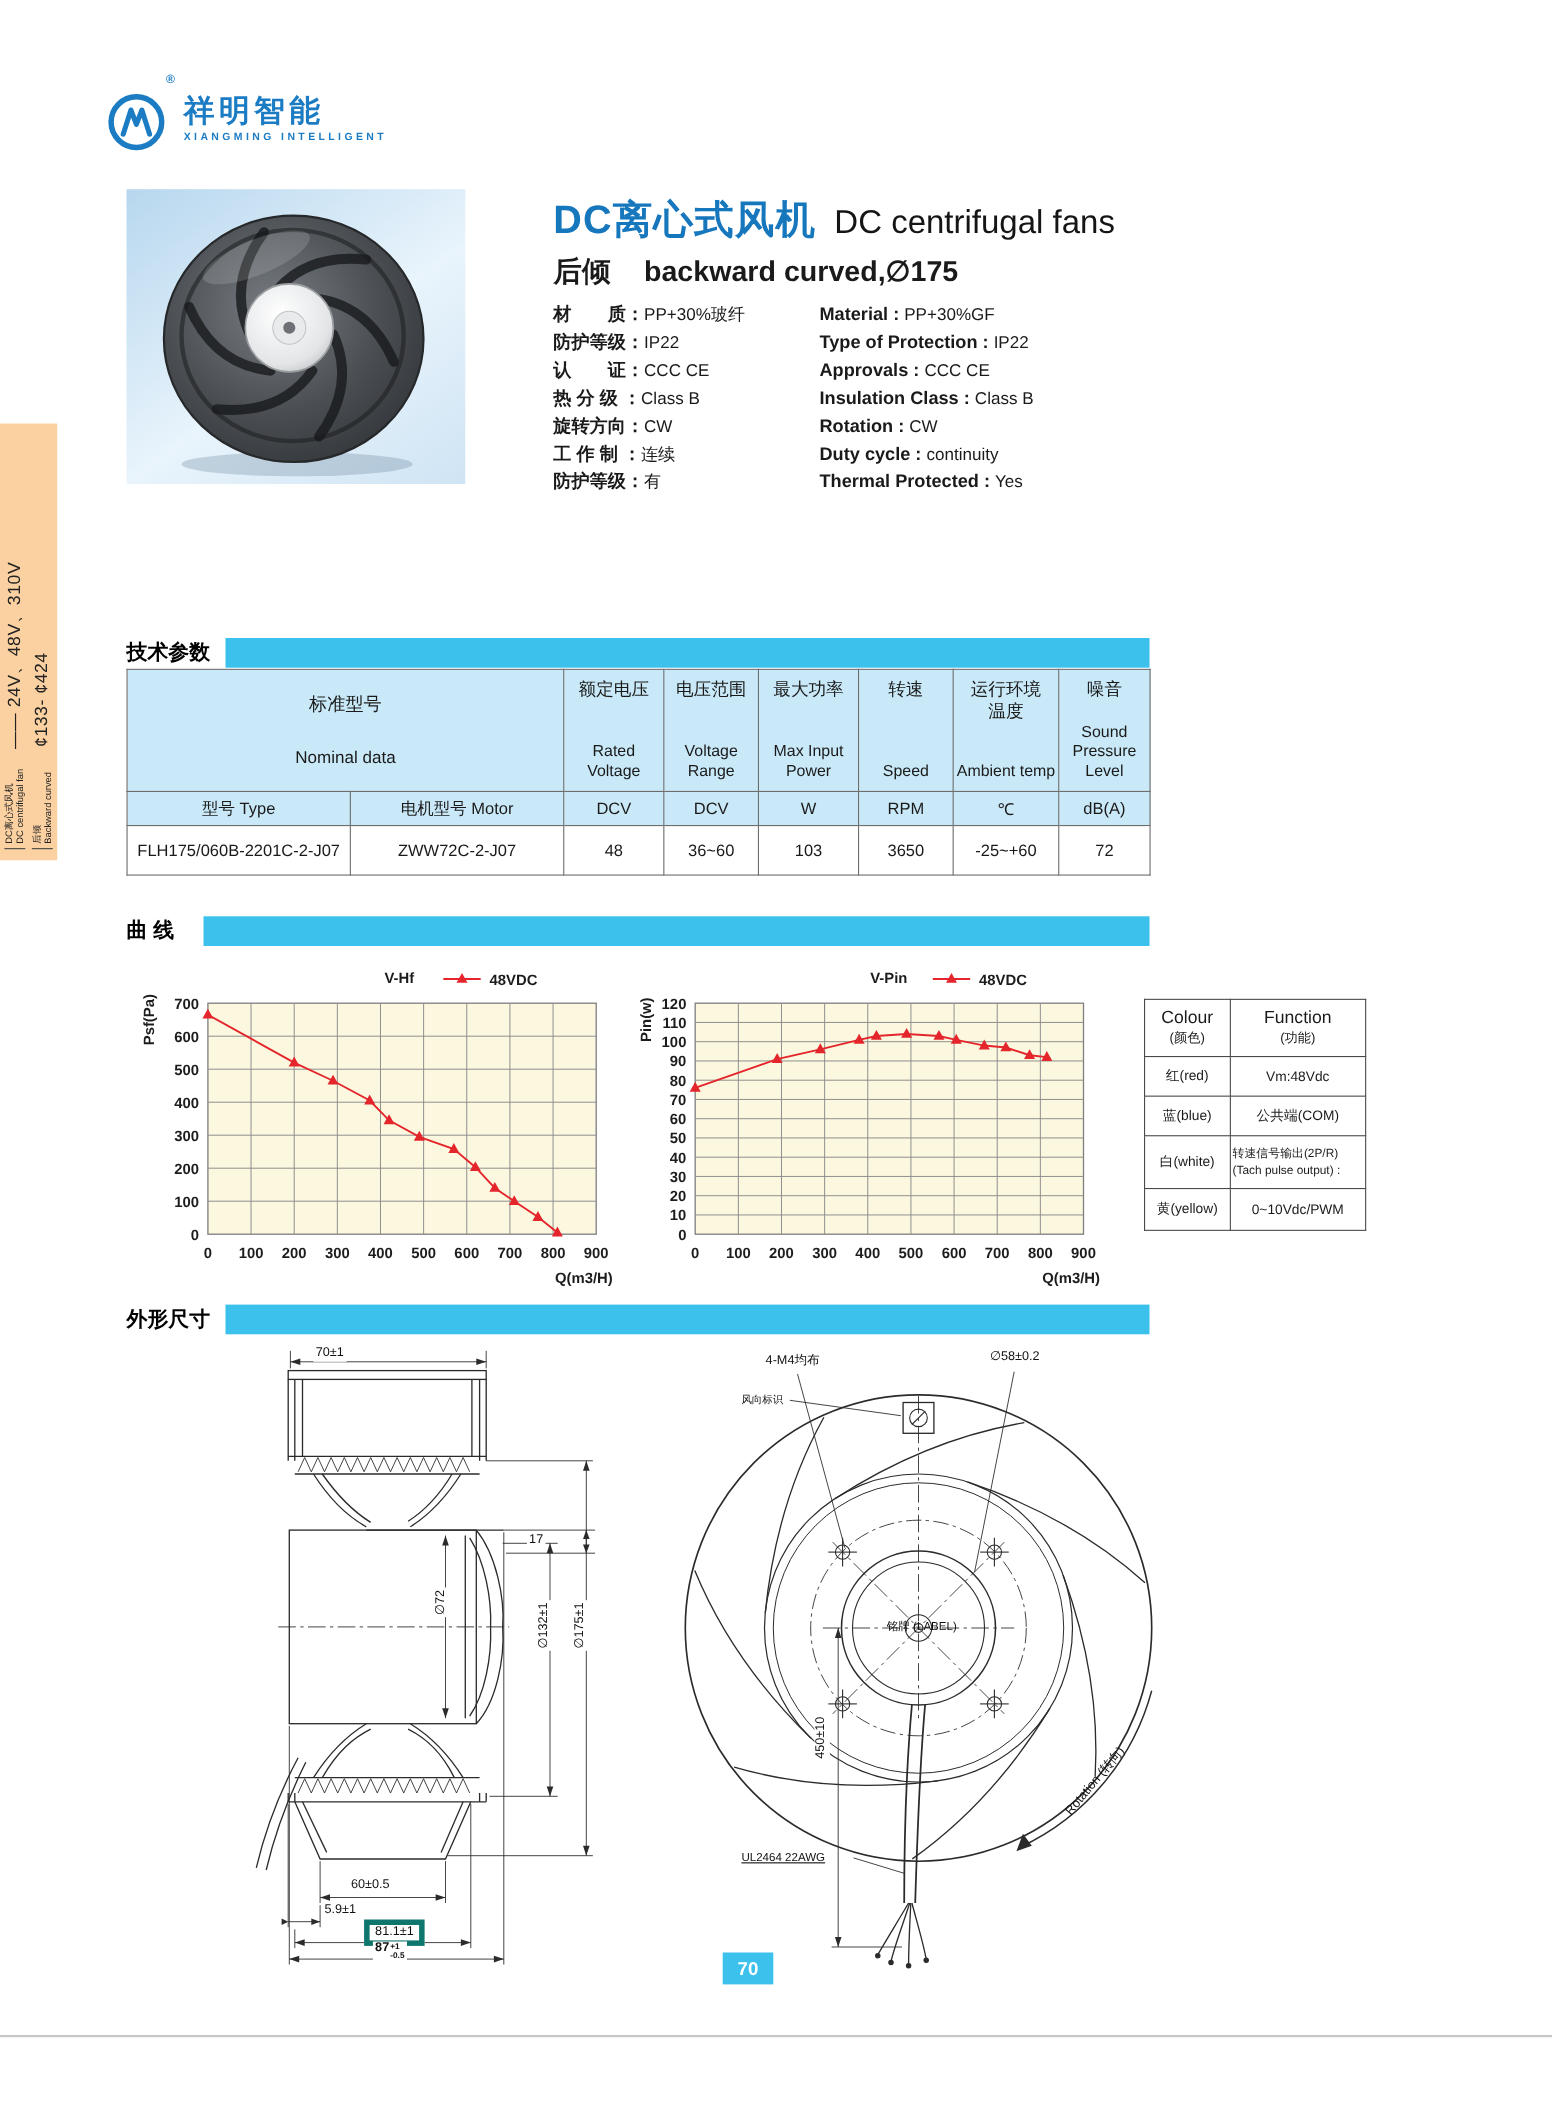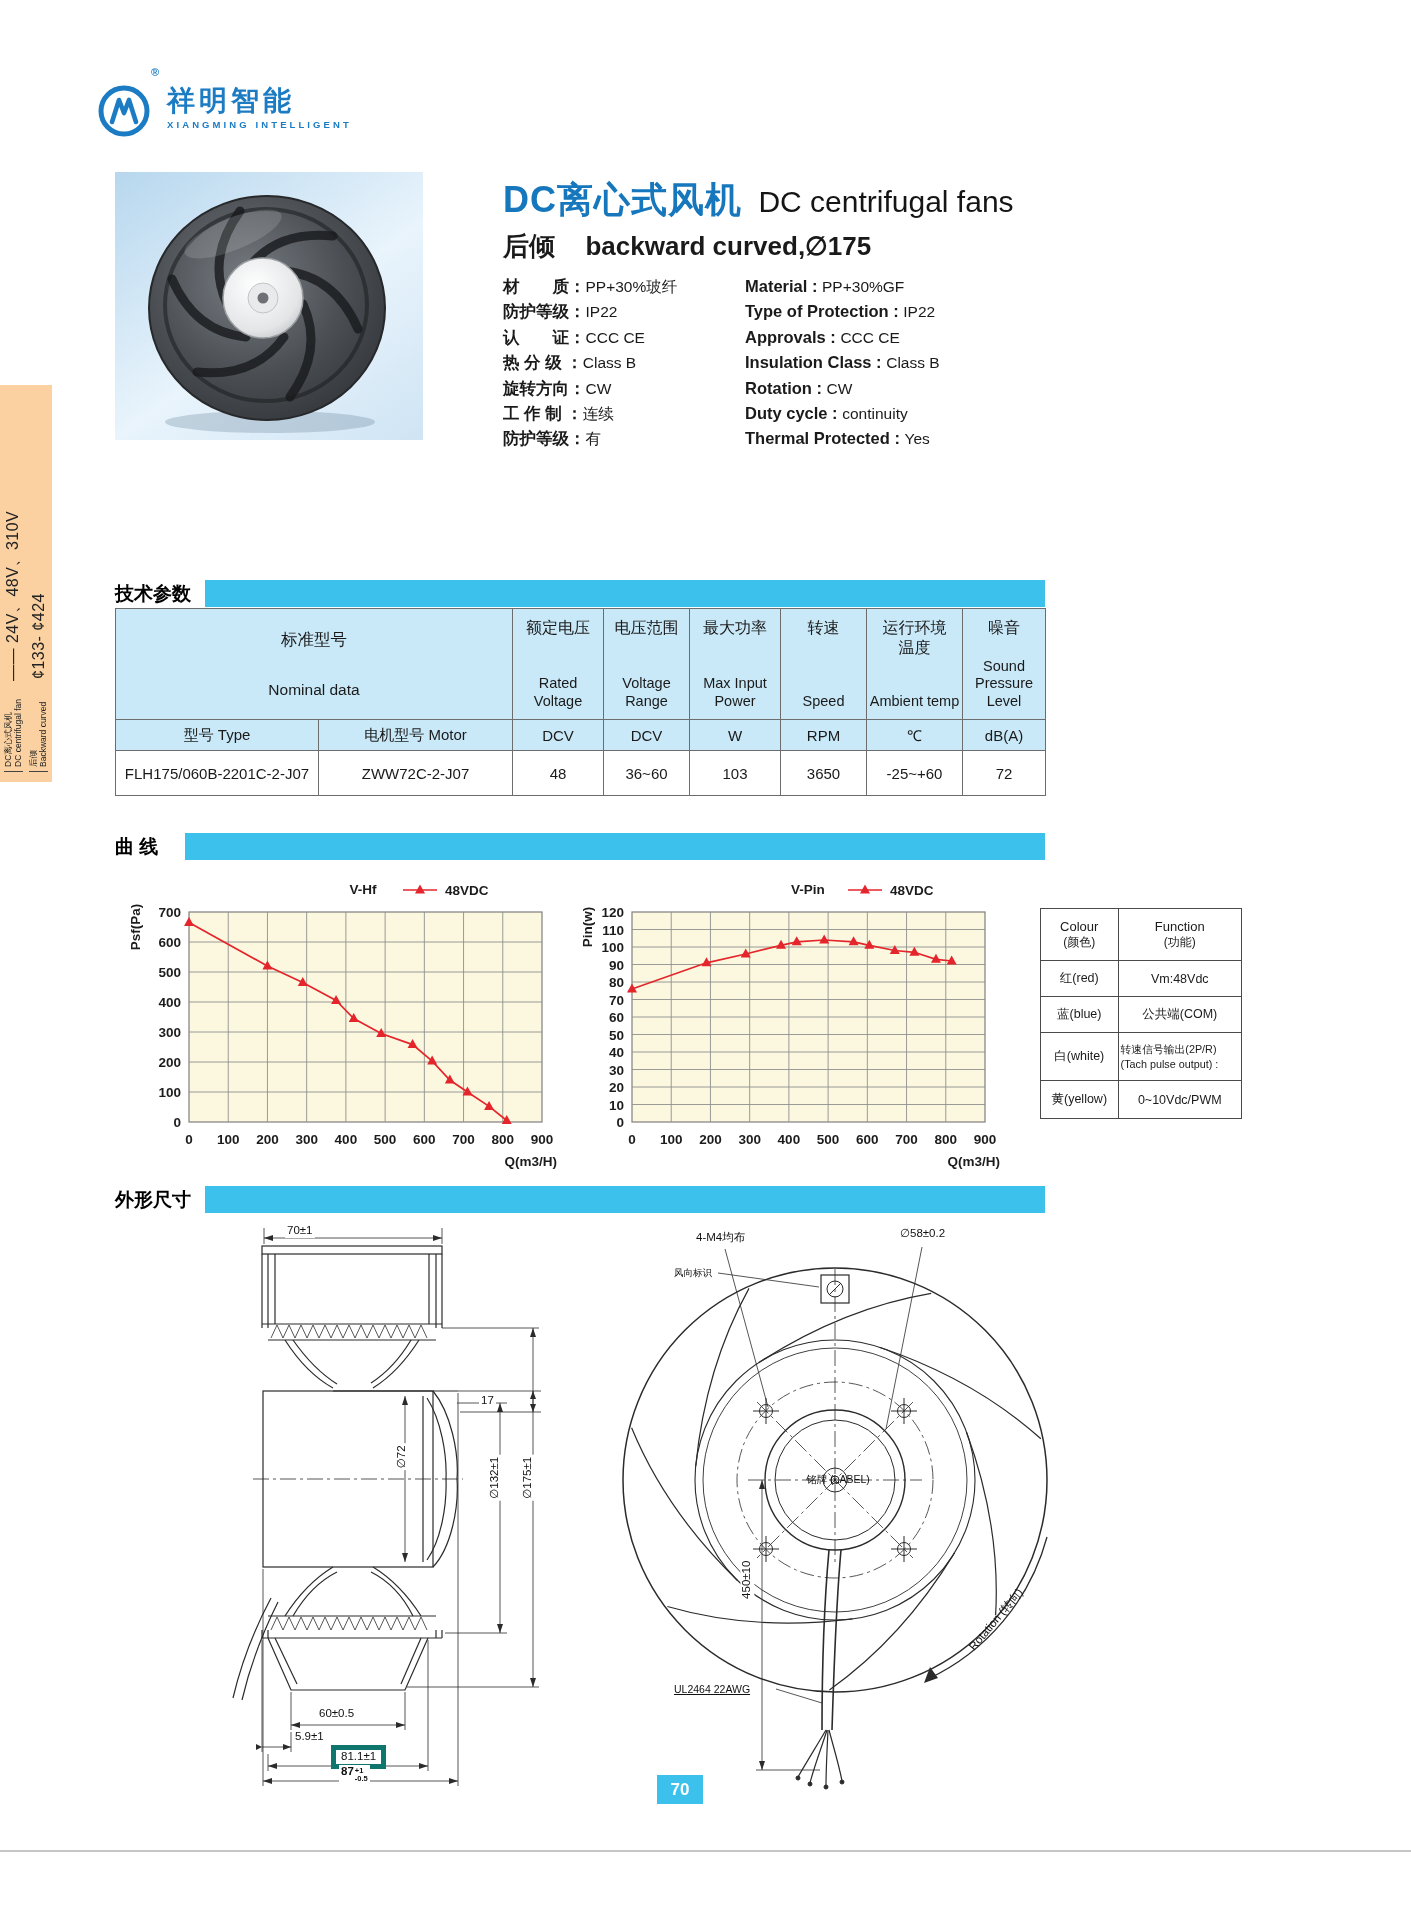--- a/index.html
+++ b/index.html
@@ -69,21 +69,21 @@
   .ctitle{font:700 13.5px "Liberation Sans",sans-serif;fill:#1c1c1c;}
 
   
   .wtable{position:absolute;left:1040px;top:908px;width:202px;border-collapse:collapse;background:#fff;}
   .wtable td{border:1px solid #4a4a4a;text-align:center;vertical-align:middle;font-size:12.5px;padding:1px 2px;}
   .wtable tr.wh{height:52px;}
   .wtable tr.w1{height:36px;}
   .wtable tr.w2{height:36px;}
   .wtable tr.w3{height:48px;}
   .wtable tr.w4{height:38px;}
-  .wh-l1{font-size:13px;}
+  .wh-l1{font-size:16px;}
   .wh-l2{font-size:12px;}
   .wt-two div{font-size:10.8px;text-align:left;line-height:1.3;}
 
   
   .drawing{position:absolute;}
   .drawing svg{overflow:visible;display:block;}
   .dlabel{position:absolute;font-size:11.5px;color:#111;white-space:nowrap;line-height:1;background:#fff;padding:1px 2px;}
   .rot{transform:rotate(-90deg);}
   .boxed{border:5px solid #0f766e;padding:1px 5px;}
   .tol{display:inline-flex;flex-direction:column;font-size:7.5px;line-height:1.05;vertical-align:2px;margin-left:1px;}

